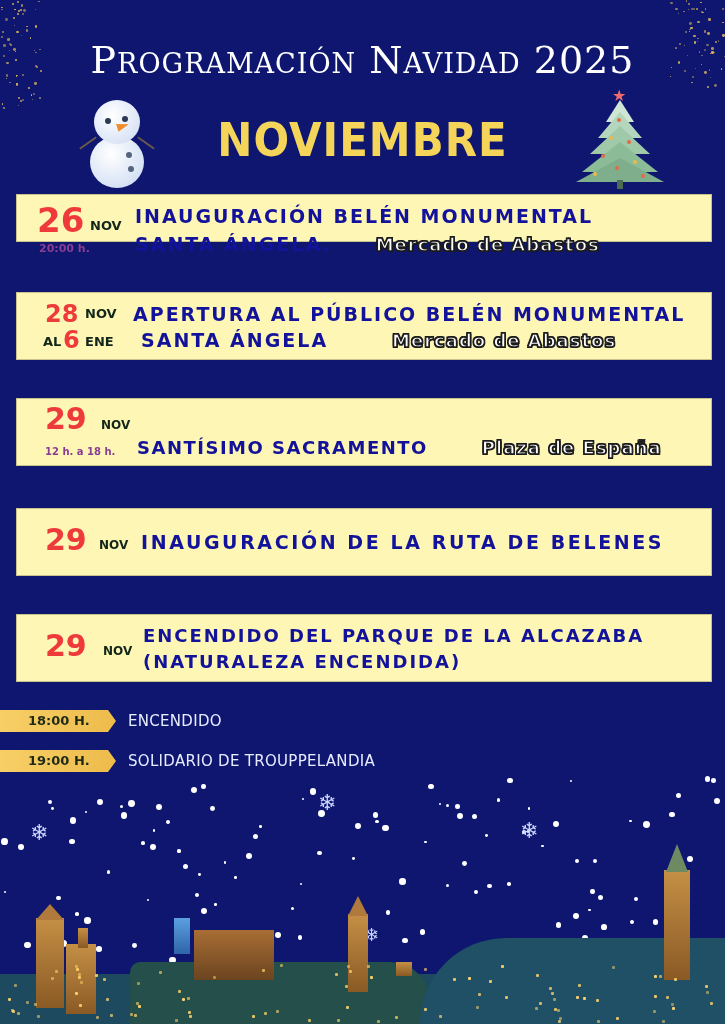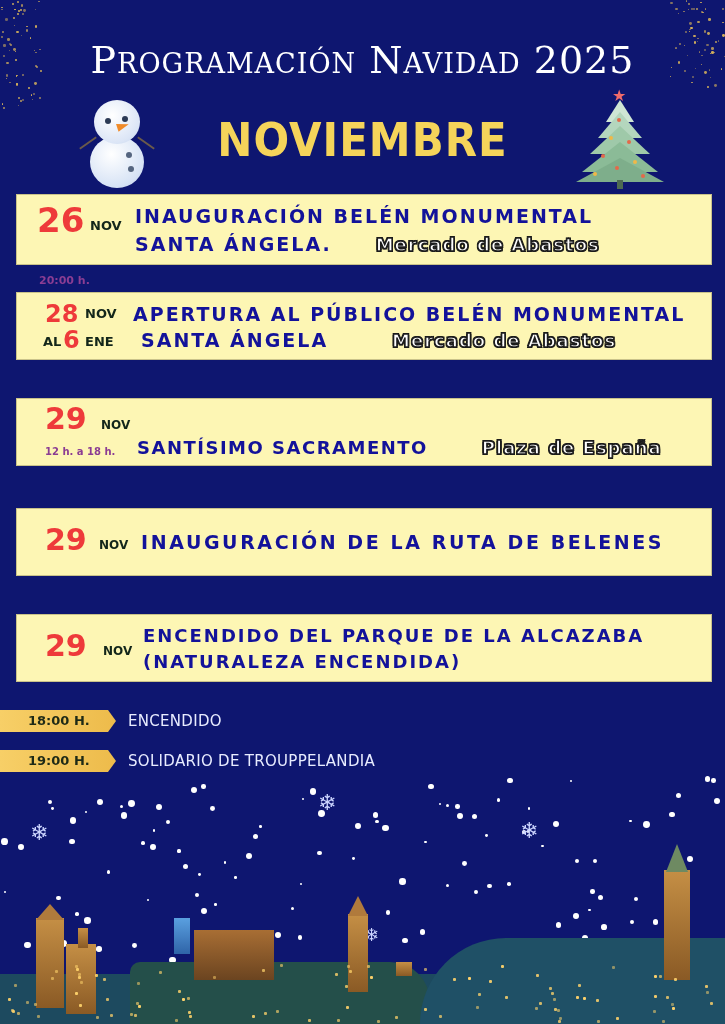--- a/index.html
+++ b/index.html
@@ -242,25 +242,25 @@
     <div class="orn" style="left:42px;top:30px;background:#e4694a;"></div>
     <div class="orn" style="left:34px;top:48px;background:#f0b847;"></div>
     <div class="orn" style="left:52px;top:52px;background:#e4694a;"></div>
     <div class="orn" style="left:26px;top:66px;background:#e4694a;"></div>
     <div class="orn" style="left:58px;top:72px;background:#f0b847;"></div>
     <div class="orn" style="left:40px;top:78px;background:#e4694a;"></div>
     <div class="orn" style="left:18px;top:84px;background:#f0b847;"></div>
     <div class="orn" style="left:66px;top:86px;background:#e4694a;"></div>
   </div>
 
-  <div class="event" style="top:194px;height:71px;">
+  <div class="event" style="top:194px;height:48px;">
     <div class="date-col">
       <span class="daynum" style="left:20px;top:8px;font-size:34px;">26</span>
       <span class="monlbl" style="left:73px;top:24px;">NOV</span>
-      <span class="timelbl" style="left:22px;top:48px;margin-top:32px;">20:00 h.</span>
+      <span class="timelbl" style="left:22px;top:48px;">20:00 h.</span>
     </div>
     <div class="etitle" style="left:118px;top:12px;">INAUGURACIÓN BELÉN MONUMENTAL</div>
     <div class="etitle" style="left:118px;top:40px;">
       <span>SANTA ÁNGELA.</span><span class="place" style="margin-left:4px;">Mercado de Abastos</span>
     </div>
   </div>
 
   <div class="event" style="top:292px;height:68px;">
     <div class="date-col">
       <span class="daynum" style="left:28px;top:9px;font-size:24px;">28</span>

